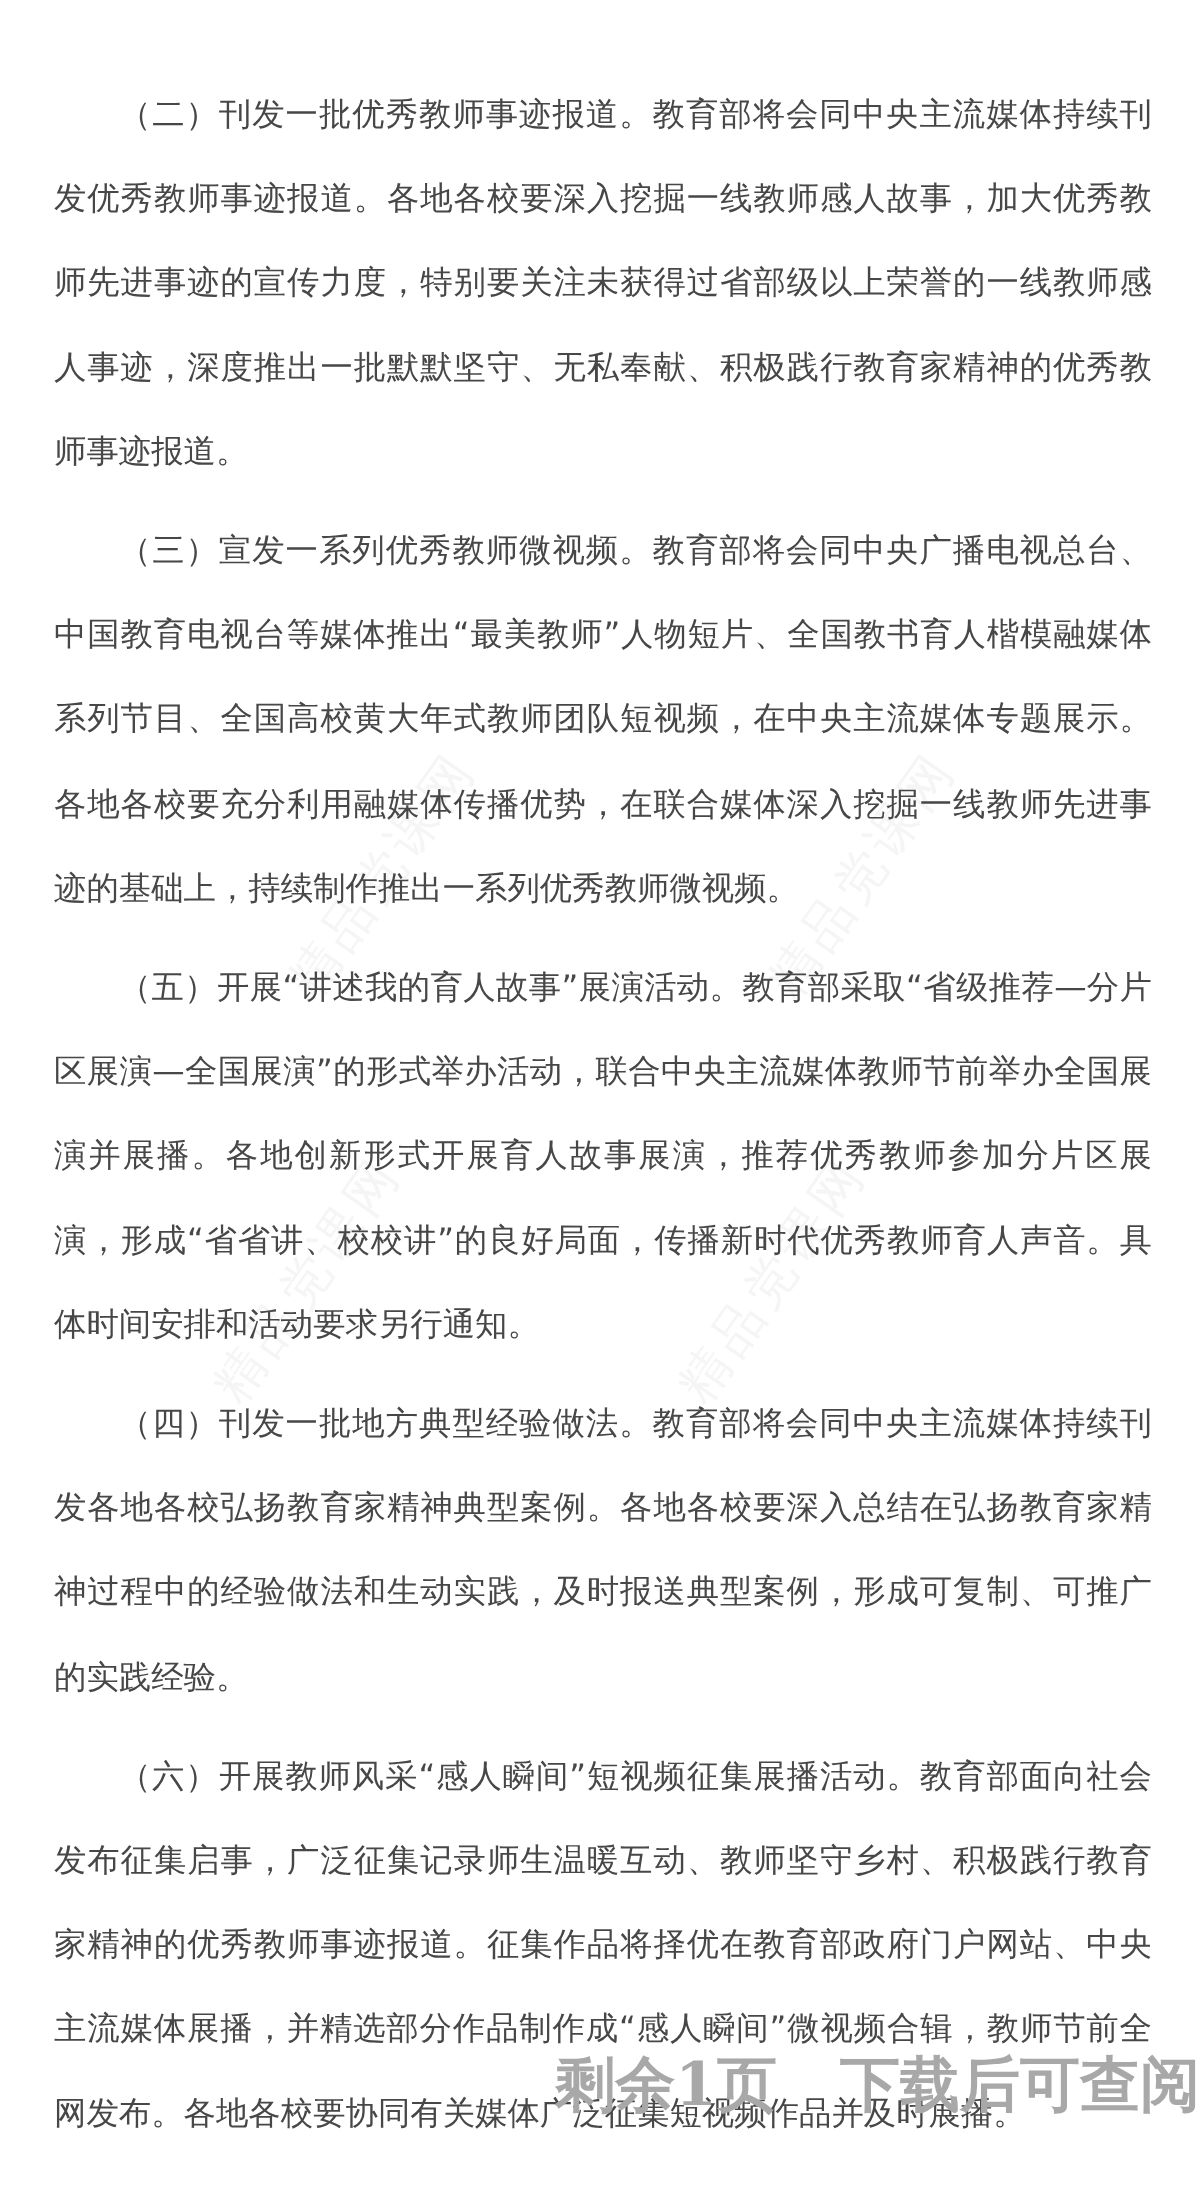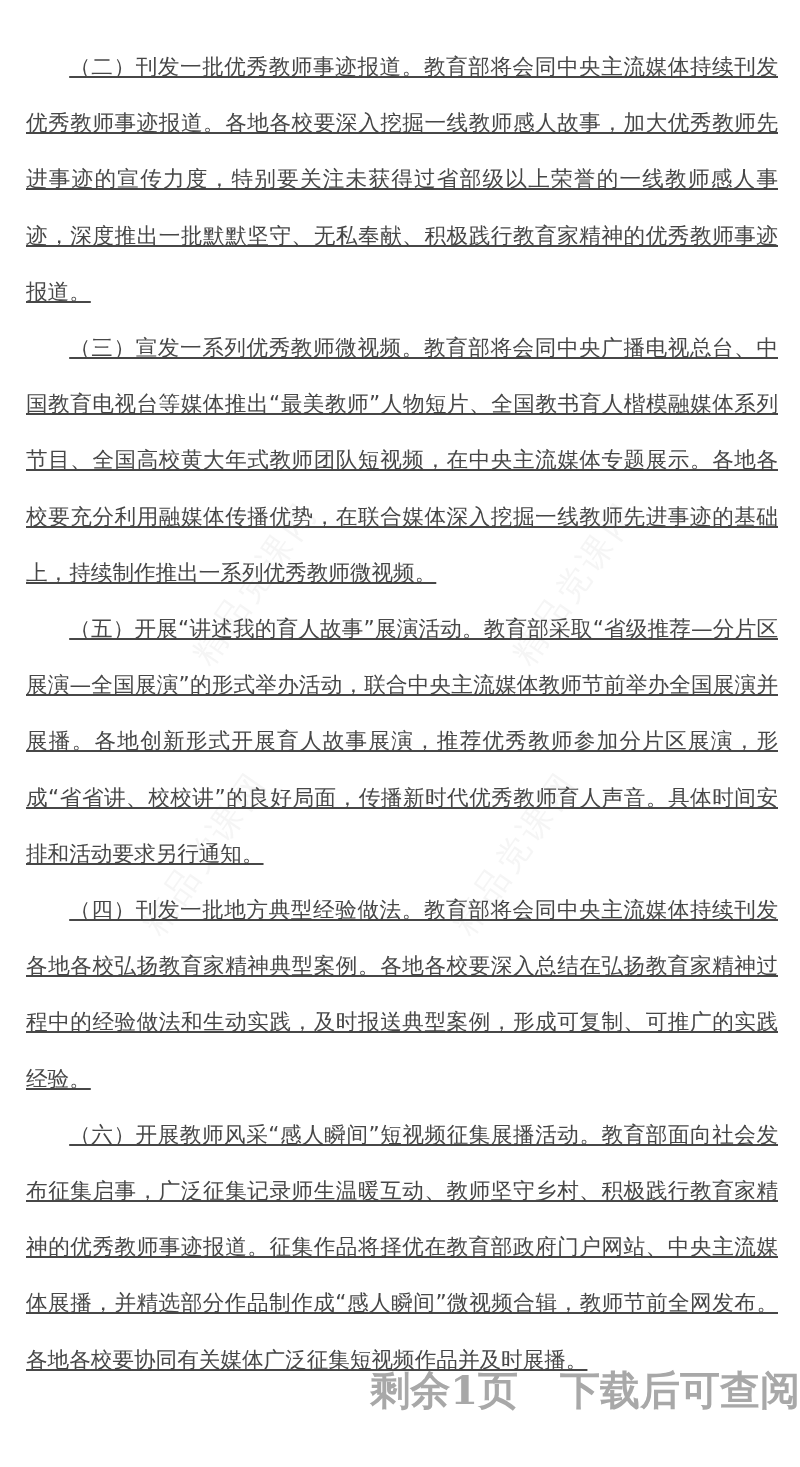--- a/index.html
+++ b/index.html
@@ -19,24 +19,23 @@
     left: 26px;
     top: 39px;
     width: 752px;
     color: #474747;
     font-size: 21.6px;
     line-height: 56.2px;
     text-align: justify;
     letter-spacing: 0px;
   }
   .para {
-    margin: 0;
+    margin: 10px;
     text-indent: 2em;
     word-break: break-all;
-    text-decoration: underline;
   }
   .watermark-layer {
     position: absolute;
     left: 0; top: 0;
     width: 800px; height: 1467px;
     pointer-events: none;
   }
   .wm {
     position: absolute;
     font-size: 34px;

